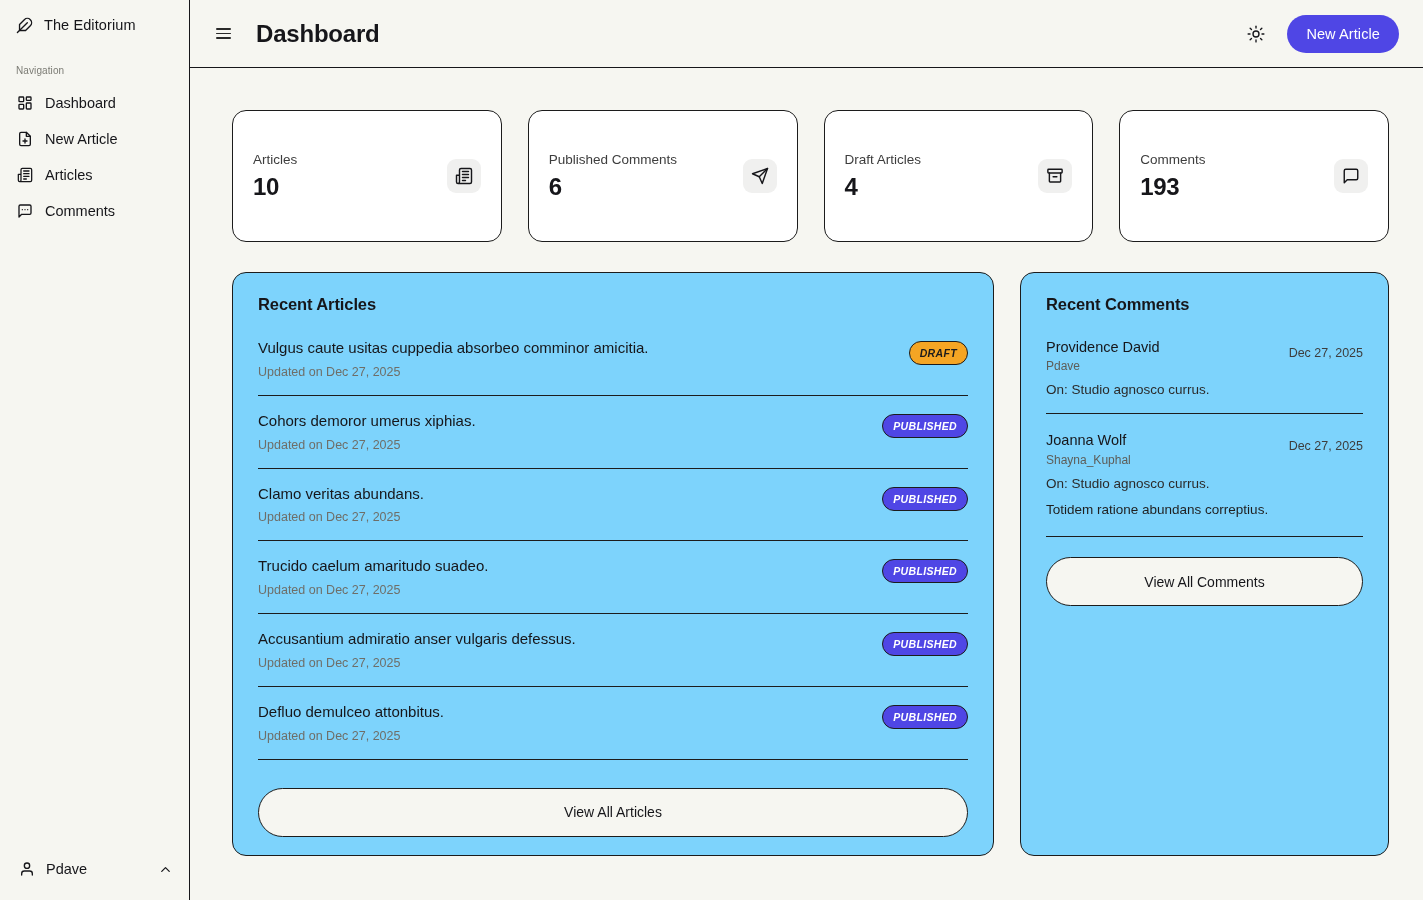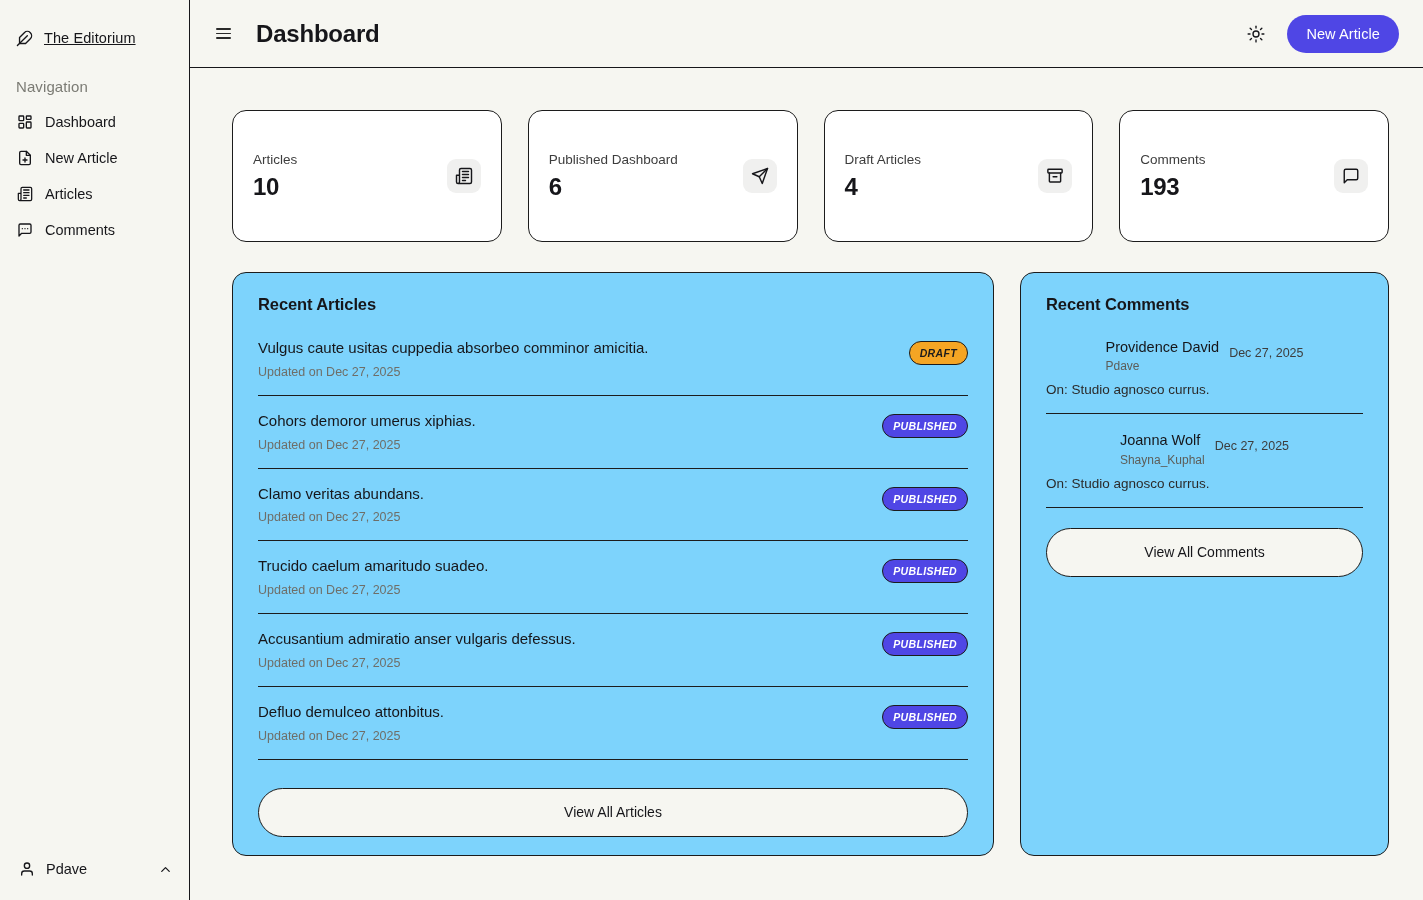--- a/index.html
+++ b/index.html
@@ -16,25 +16,25 @@
   
   .sidebar {
     width: 190px; height: 900px; flex: 0 0 190px;
     background: #f6f6f1;
     border-right: 1.5px solid #16161a;
     display: flex; flex-direction: column;
     position: relative;
   }
   .brand {
     display: flex; align-items: center; gap: 11px;
-    padding: 0 16px; height: 48px; margin-top: 14px; text-decoration: underline;
+    padding: 0 16px; height: 48px; margin-top: 1px;
   }
   .brand-name { font-size: 14.5px; color: #16161a; letter-spacing: .1px; }
   .nav-section-label {
-    font-size: 15px; color: #7b7b74; padding: 0 16px;
+    font-size: 10px; color: #7b7b74; padding: 0 16px;
     margin-top: 16px; margin-bottom: 9px; letter-spacing: .1px;
   }
   .nav-list { display: flex; flex-direction: column; gap: 0px; }
   .nav-item {
     display: flex; align-items: center; gap: 12px;
     padding: 0 16px; height: 36px; cursor: pointer;
     font-size: 14.5px; color: #16161a;
   }
   .nav-icon { width: 17px; height: 17px; display: flex; align-items: center; justify-content: center; flex: 0 0 17px; }
   .nav-icon svg { display: block; }
@@ -117,21 +117,21 @@
     background: #f6f6f1; font-size: 14px; color: #16161a; cursor: pointer;
     font-family: inherit; width: 100%;
   }
   .btn-wrap-articles { margin-top: auto; padding-top: 12px; }
 
   
   .comment-list { display: flex; flex-direction: column; }
   .comment {
     padding-bottom: 16px; border-bottom: 1px solid #1c1c1c; margin-bottom: 18px;
   }
-  .comment-head { display: flex; align-items: flex-start; justify-content: center; gap: 10px; }
+  .comment-head { display: flex; align-items: flex-start; justify-content: space-between; gap: 10px; }
   .comment-author { font-size: 14.5px; color: #16161a; line-height: 1.2; }
   .comment-handle { font-size: 12px; color: #5d5d58; margin-top: 3px; }
   .comment-date { font-size: 12.5px; color: #3d3d3d; flex: 0 0 auto; padding-top: 7px; }
   .comment-on { font-size: 13.5px; color: #2b2b2b; margin-top: 9px; }
   .comment-body { font-size: 13.5px; color: #1f1f1f; line-height: 1.53; margin-top: 9px; }
   .btn-wrap-comments { margin-top: 2px; }
 </style>
 </head>
 <body>
 
@@ -266,21 +266,21 @@
               <line x1="10" y1="6" x2="18" y2="6"></line>
                 <line x1="10" y1="10" x2="18" y2="10"></line>
               <line x1="10" y1="14" x2="18" y2="14"></line>
                 <line x1="10" y1="18" x2="14" y2="18"></line>
             </svg>
           </div>
         </div>
 
         <div class="stat-card">
           <div class="stat-left">
-            <div class="stat-label">Published Dashboard</div>
+            <div class="stat-label">Published Comments</div>
             <div class="stat-value">6</div>
           </div>
           <div class="stat-icon">
             <svg width="18" height="18" viewBox="0 0 24 24" fill="none" stroke="#16161a" stroke-width="1.9" stroke-linecap="round" stroke-linejoin="round">
               <line x1="22" y1="2" x2="11" y2="13"></line>
                 <polygon points="22 2 15 22 11 13 2 9 22 2"></polygon>
             </svg>
           </div>
         </div>
 
@@ -392,20 +392,21 @@
 
             <div class="comment">
               <div class="comment-head">
                 <div>
                   <div class="comment-author">Joanna Wolf</div>
                   <div class="comment-handle">Shayna_Kuphal</div>
                 </div>
                 <div class="comment-date">Dec 27, 2025</div>
               </div>
               <div class="comment-on">On: Studio agnosco currus.</div>
+              <div class="comment-body">Totidem ratione abundans correptius.</div>
             </div>
 
             <div class="btn-wrap-comments">
               <button class="ghost-btn">View All Comments</button>
             </div>
 
           </div>
         </div>
 
       </section>

